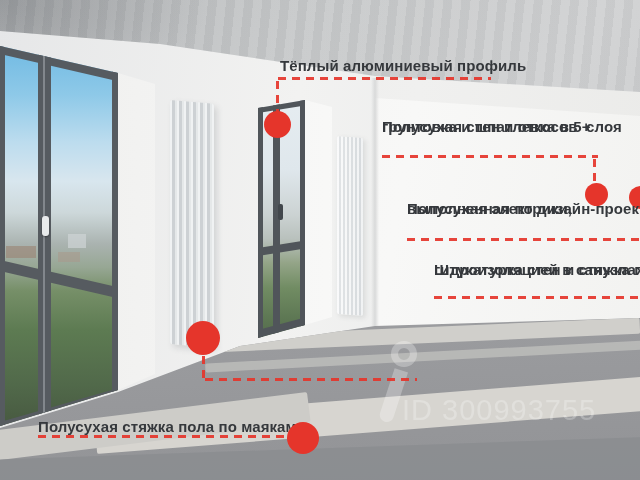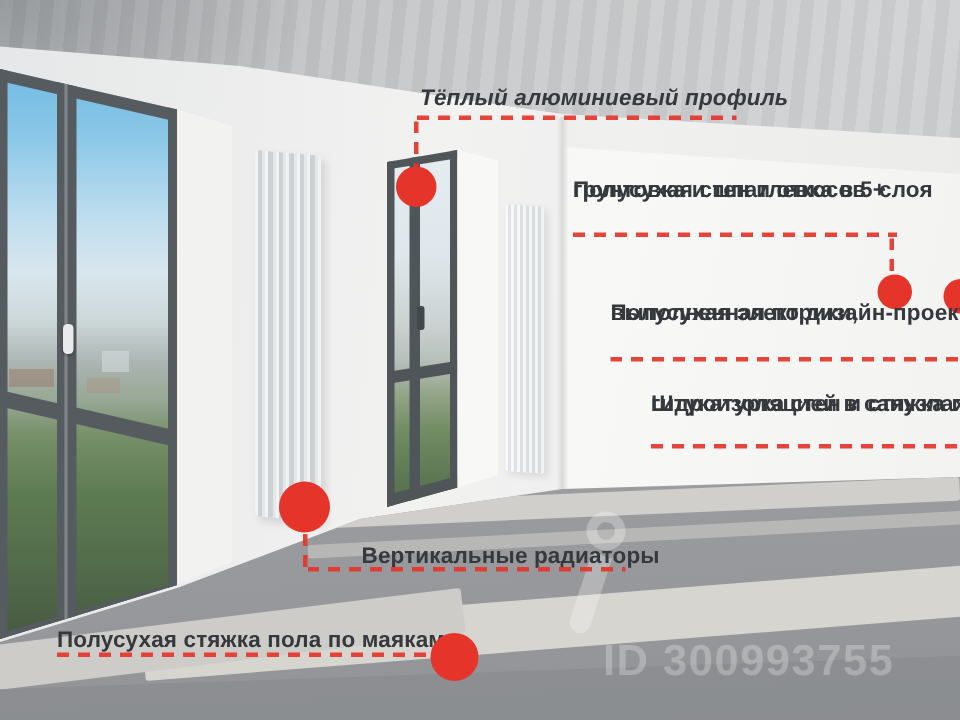--- a/index.html
+++ b/index.html
@@ -100,30 +100,30 @@
   .fb1{left:170px;top:328px;width:470px;height:16px;background:#d0cfcb;transform:rotate(-2.5deg);}
   .fb2{left:205px;top:352px;width:440px;height:9px;background:#c2c1bf;transform:rotate(-3deg);opacity:.75;}
   .fb3{left:95px;top:398px;width:560px;height:34px;background:#d7d5d0;transform:rotate(-4.5deg);}
   .fb4{left:-20px;top:412px;width:330px;height:30px;background:#cdccc8;transform:rotate(-7deg);}
   .fb5{left:-10px;top:448px;width:680px;height:48px;background:#8b8d90;transform:rotate(-2deg);opacity:.9;}
   .wmk-pin{left:383px;top:341px;width:46px;height:96px;opacity:.28;}
   .wmk-pin-ring{left:8px;top:0;width:26px;height:26px;border:7px solid #fff;border-radius:50%;box-sizing:border-box;}
   .wmk-pin-tail{left:3px;top:28px;width:14px;height:54px;background:#fff;transform:rotate(18deg);border-radius:0 0 9px 9px;}
   .wmk-brand{left:428px;top:352px;font-size:62px;font-weight:bold;line-height:1;
     color:rgba(255,255,255,.34);letter-spacing:2px;}
-  .wmk-id{left:402px;top:427px;font-size:29px;font-weight:bold;line-height:1;
+  .wmk-id{left:402px;top:396px;font-size:29px;font-weight:normal;line-height:1;
     color:rgba(255,255,255,.26);letter-spacing:1px;white-space:nowrap;}
 
   
   .ann-text{color:#35383c;font-size:15px;font-weight:bold;line-height:17px;white-space:nowrap;letter-spacing:.1px;}
   .dash-h{height:3px;background:repeating-linear-gradient(90deg,var(--red) 0 8px,transparent 8px 14px);opacity:.92;}
   .dash-v{width:3px;background:repeating-linear-gradient(180deg,var(--red) 0 8px,transparent 8px 14px);opacity:.92;}
   .dot{border-radius:50%;background:var(--red);}
 
-  .t1{left:280px;top:57px;font-style:italic;}  .u1{left:278px;top:77px;width:213px;} .v1{left:276px;top:81px;height:32px;}
+  .t1{left:280px;top:57px;}  .u1{left:278px;top:77px;width:213px;} .v1{left:276px;top:81px;height:32px;}
   .d1{left:264px;top:111px;width:27px;height:27px;}
   .t2{left:382px;top:118px;} .u2{left:382px;top:155px;width:216px;} .v2{left:593px;top:159px;height:25px;}
   .d2{left:585px;top:183px;width:23px;height:23px;}
   .d2b{left:629px;top:186px;width:23px;height:23px;}
   .t3{left:407px;top:200px;} .u3{left:407px;top:238px;width:233px;}
   .t4{left:434px;top:261px;} .u4{left:434px;top:296px;width:206px;}
   .t5{left:241px;top:362px;} .u5{left:205px;top:378px;width:212px;} .v5{left:202px;top:356px;height:23px;}
   .d5{left:186px;top:321px;width:34px;height:34px;}
   .t6{left:38px;top:418px;}  .u6{left:38px;top:435px;width:250px;}
   .d6{left:287px;top:422px;width:32px;height:32px;}
@@ -204,21 +204,20 @@
     <span style="display:block">выполненная по дизайн-проекту</span>
   </div>
   <div class="dash-h u3"></div>
 
   <div class="ann-text t4">
     <span style="display:block">Штукатурка стен и стяжка пола</span>
     <span style="display:block">гидроизоляцией в санузлах</span>
   </div>
   <div class="dash-h u4"></div>
 
-  <div class="ann-text t5">Вертикальные радиаторы</div>
   <div class="dash-h u5"></div>
   <div class="dash-v v5"></div>
   <div class="dot d5"></div>
 
   <div class="ann-text t6">Полусухая стяжка пола по маякам</div>
   <div class="dash-h u6"></div>
   <div class="dot d6"></div>
 
 </div>
 

